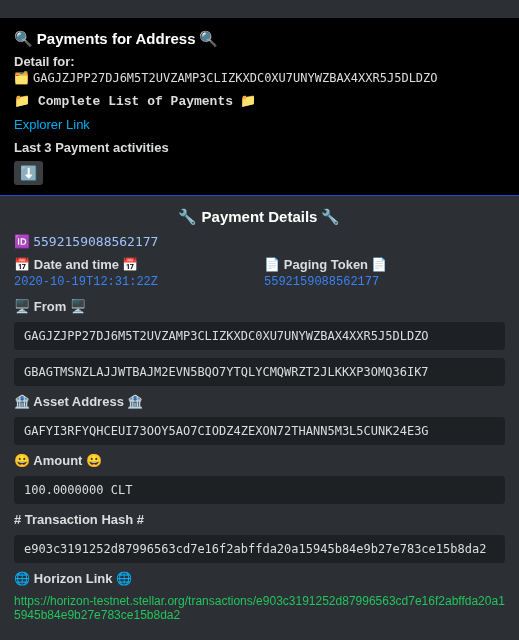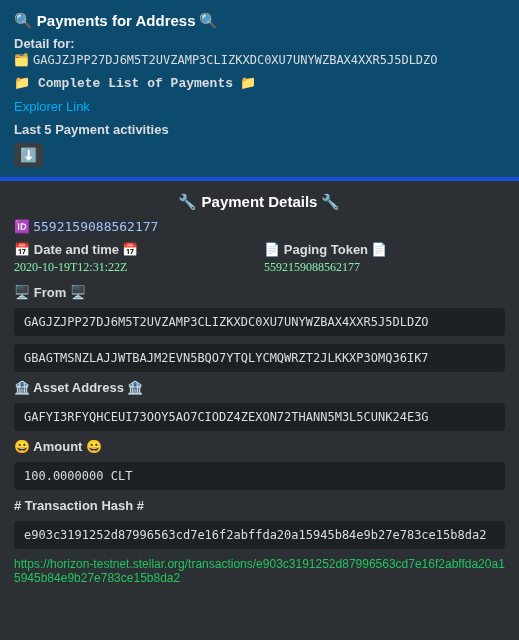--- a/index.html
+++ b/index.html
@@ -9,23 +9,24 @@
     }
     body {
       width: 519px;
       min-height: 640px;
       background-color: #2c2f33;
       color: #dcddde;
       font-family: 'Segoe UI', Arial, sans-serif;
       font-size: 13px;
     }
     .top-section {
-      background-color: #0c4a6e;
+      background-color: #000000;
       padding: 12px 14px 10px 14px;
-      border-bottom: 4px solid #1d4ed8;
+      border-bottom: 1px solid #1d4ed8;
+      margin-top: 18px;
     }
     .page-title {
       font-size: 15px;
       font-weight: 700;
       color: #ffffff;
       margin-bottom: 6px;
     }
     .detail-for-label {
       font-weight: 600;
       color: #dcddde;
@@ -99,22 +100,22 @@
     }
     .two-col {
       display: flex;
       gap: 9px;
       margin-bottom: 8px;
     }
     .col-half {
       flex: 1;
     }
     .field-value {
-      color: #86efac;
-      font-family: Liberation Serif, serif;
+      color: #3b82f6;
+      font-family: Liberation Mono, monospace;
       font-size: 12px;
       margin-bottom: 2px;
     }
     .hash-box {
       background-color: #1e2124;
       border-radius: 4px;
       padding: 7px 10px;
       font-family: monospace;
       font-size: 12px;
       color: #dcddde;
@@ -142,21 +143,21 @@
   <div class="page-title">🔍 Payments for Address 🔍</div>
   <div class="detail-for-label">Detail for:</div>
   <div class="address-hash">
     <span>🗂️</span>
     <span>GAGJZJPP27DJ6M5T2UVZAMP3CLIZKXDC0XU7UNYWZBAX4XXR5J5DLDZO</span>
   </div>
   <div class="complete-list section-spacer">
     <span>📁 Complete List of Payments 📁</span>
   </div>
   <a class="explorer-link">Explorer Link</a>
-  <div class="last-payments">Last 5 Payment activities</div>
+  <div class="last-payments">Last 3 Payment activities</div>
   <button class="download-btn">⬇️</button>
 </div>
 
 <div class="main-section">
 
   <div class="payment-details-title">🔧 Payment Details 🔧</div>
 
   <div class="field-label">
     <span>🆔</span>
     <span class="id-value" style="font-weight:normal;margin-bottom:0;">5592159088562177</span>
@@ -181,15 +182,16 @@
 
   <div class="field-label section-spacer">🏦 Asset Address 🏦</div>
   <div class="hash-box">GAFYI3RFYQHCEUI73OOY5AO7CIODZ4ZEXON72THANN5M3L5CUNK24E3G</div>
 
   <div class="field-label section-spacer">😀 Amount 😀</div>
   <div class="hash-box">100.0000000  CLT</div>
 
   <div class="field-label section-spacer"># Transaction Hash #</div>
   <div class="hash-box">e903c3191252d87996563cd7e16f2abffda20a15945b84e9b27e783ce15b8da2</div>
 
+  <div class="field-label section-spacer">🌐 Horizon Link 🌐</div>
   <a class="horizon-link-url">https://horizon-testnet.stellar.org/transactions/e903c3191252d87996563cd7e16f2abffda20a15945b84e9b27e783ce15b8da2</a>
 
 </div>
 
 </body></html>

